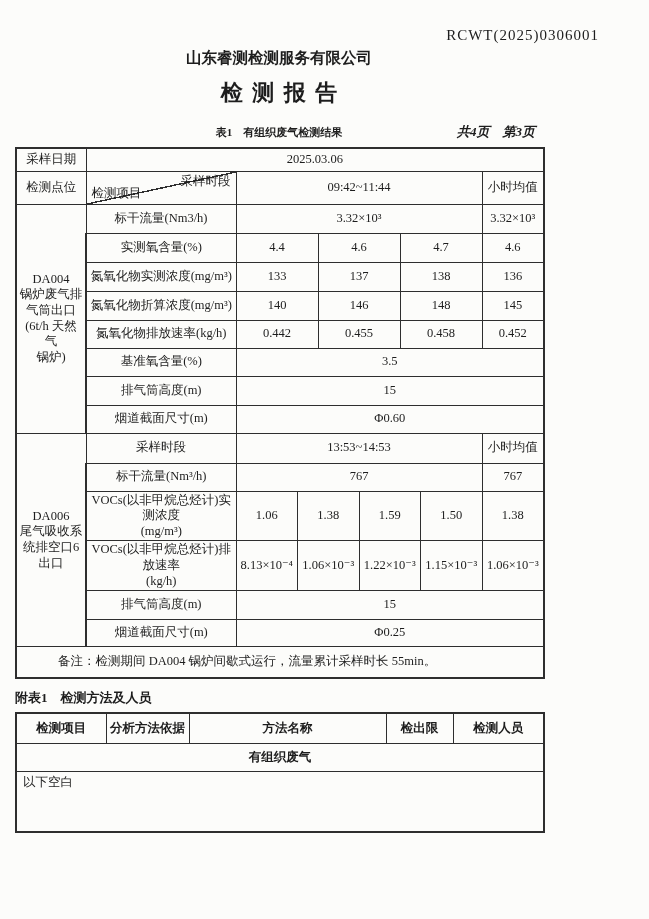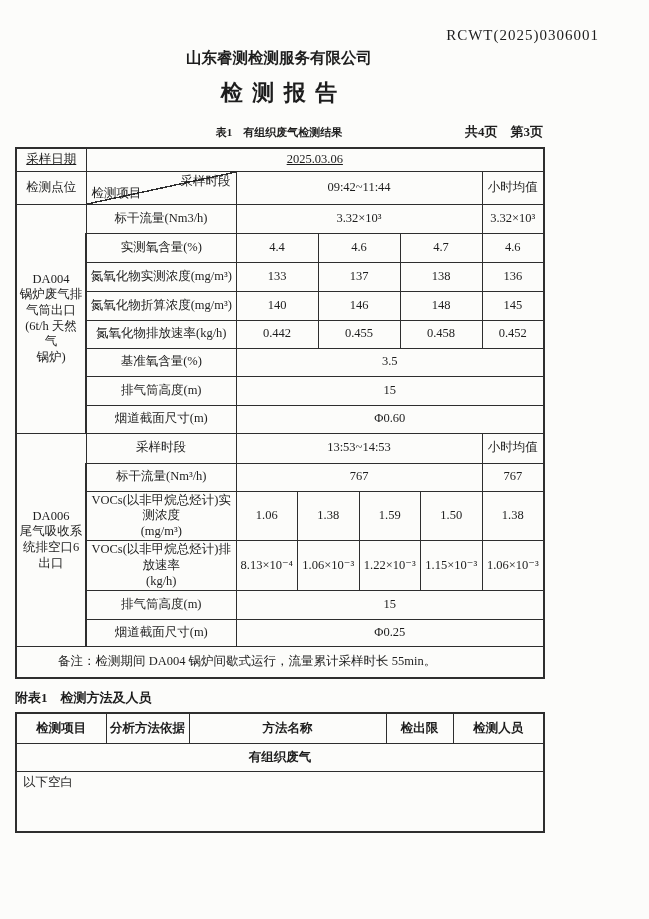--- a/index.html
+++ b/index.html
@@ -13,34 +13,34 @@
   }
   .report-code{
     position:absolute;top:27px;right:50px;
     font-size:15px;letter-spacing:1px;
   }
   .header{width:528px;margin-left:15px;text-align:center;}
   .company{padding-top:48px;font-size:15.5px;font-weight:700;}
   .title{margin-top:9px;font-size:22px;font-weight:700;letter-spacing:2px;text-indent:2px;}
   .caption-row{position:relative;margin-top:14px;height:19px;}
   .t1cap{font-size:11px;font-weight:700;}
-  .pageinfo{position:absolute;right:0;top:1px;font-size:13px;font-weight:700;}
+  .pageinfo{position:absolute;right:8px;top:1px;font-size:13px;font-weight:700;font-style:italic;}
   table{
     border-collapse:collapse;table-layout:fixed;
     margin-left:15px;width:528px;
   }
   .t1{margin-top:6px;}
   td{
     border:1px solid #2e2e2e;
     text-align:center;vertical-align:middle;
     font-size:12.5px;line-height:1.25;
     padding:1px 2px;
     overflow:hidden;
   }
-  .t1 tr:first-child td{border-top-width:2px;text-decoration:underline;}
+  .t1 tr:first-child td{border-top-width:2px;}
   .t1 tr:last-child td{border-bottom-width:2px;padding-left:41px;}
   .t1 td:first-child{border-left-width:2px;}
   .t1 tr td:last-child{border-right-width:2px;}
   .pre{white-space:pre-line;}
   .left{text-align:left;padding-left:6px;}
   .top{vertical-align:top;padding-top:3px;}
   .diag{position:relative;padding:0;}
   .diagline{
     position:absolute;inset:0;
     background:linear-gradient(to bottom right,

